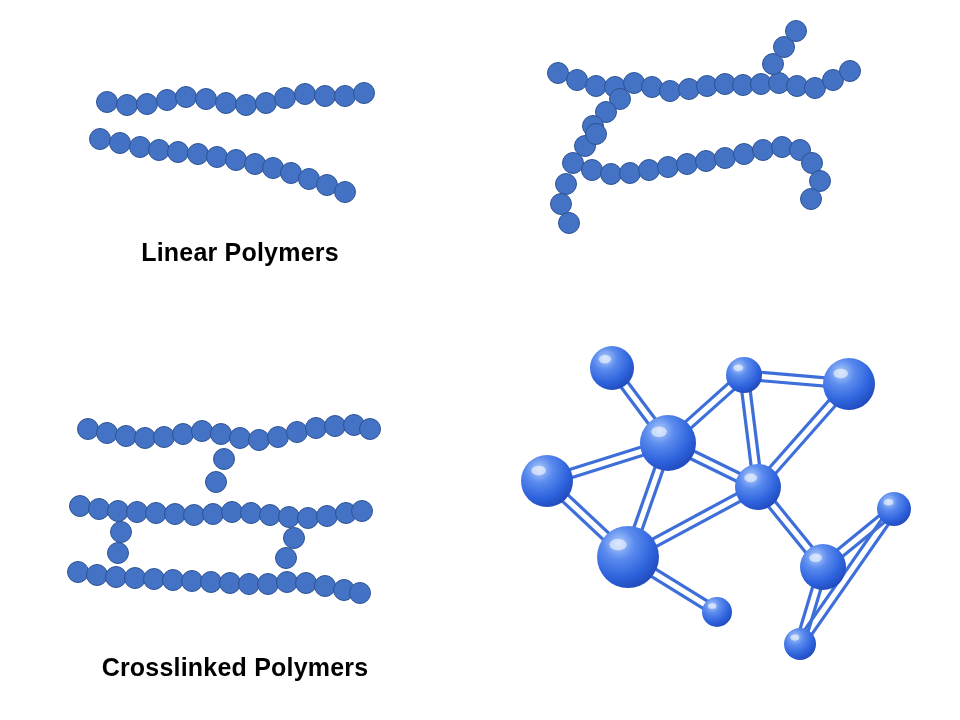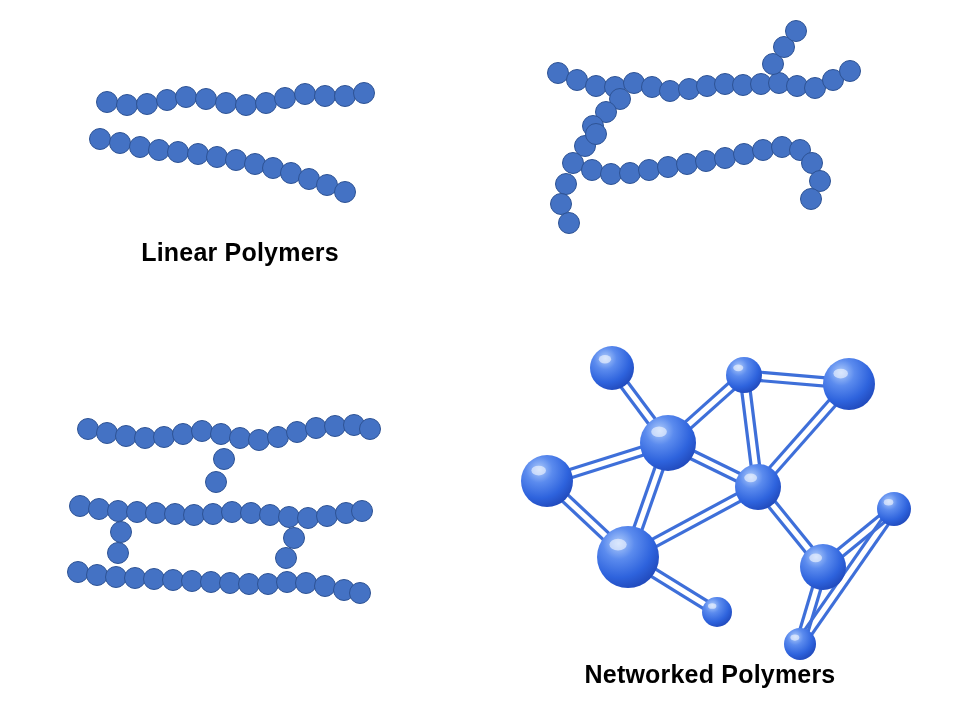--- a/index.html
+++ b/index.html
@@ -218,14 +218,14 @@
         <ellipse cx="815.64" cy="557.8" rx="6.44" ry="4.37" fill="rgba(255,255,255,0.55)"></ellipse>
         <circle cx="894" cy="509" r="17" fill="url(#sphereGrad)"></circle>
         <ellipse cx="888.56" cy="502.2" rx="4.760000000000001" ry="3.23" fill="rgba(255,255,255,0.55)"></ellipse>
         <circle cx="717" cy="612" r="15" fill="url(#sphereGrad)"></circle>
         <ellipse cx="712.2" cy="606" rx="4.2" ry="2.85" fill="rgba(255,255,255,0.55)"></ellipse>
         <circle cx="800" cy="644" r="16" fill="url(#sphereGrad)"></circle>
         <ellipse cx="794.88" cy="637.6" rx="4.48" ry="3.04" fill="rgba(255,255,255,0.55)"></ellipse>
       </g>
     </svg>
   <div class="label" id="label-linear">Linear Polymers</div>
-  <div class="label" id="label-networked">Networked Polymers</div>
+  <div class="label" id="label-crosslinked">Crosslinked Polymers</div>
 </div>
 
 </body></html>

